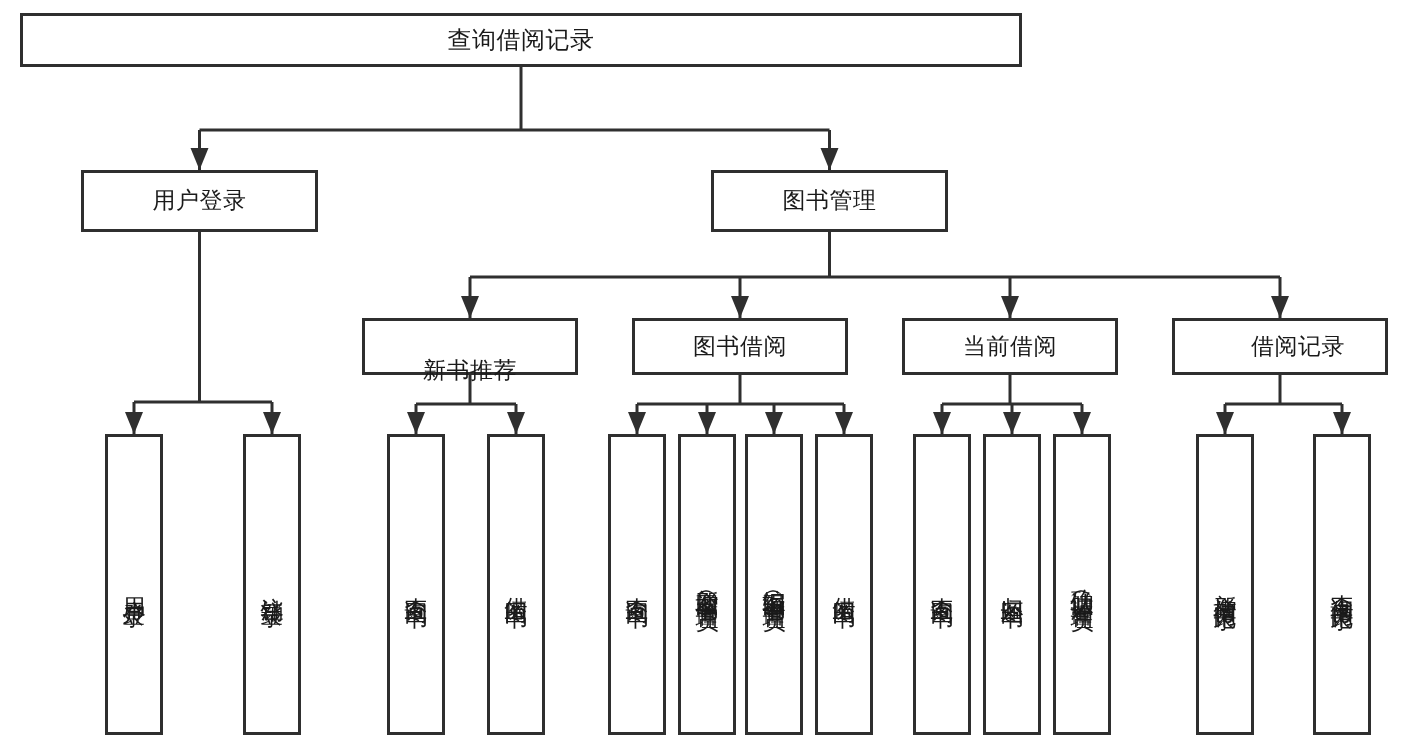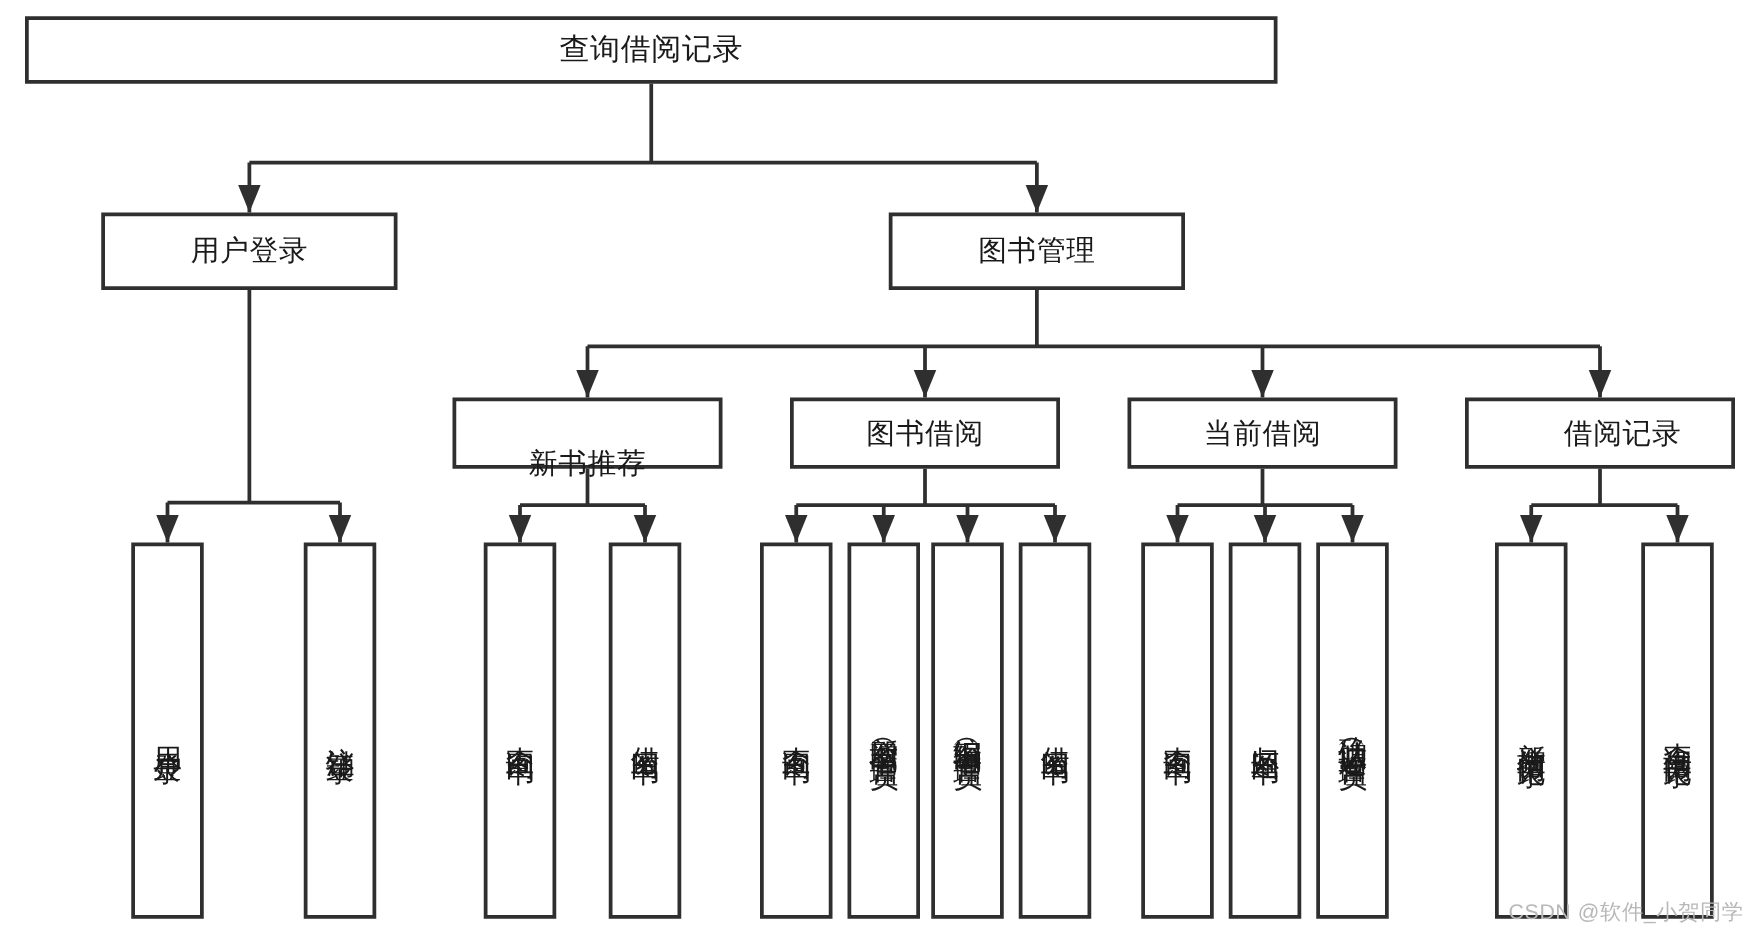--- a/index.html
+++ b/index.html
@@ -175,14 +175,13 @@
       <div class="node-label vertical" style="left: 678px; top: 434px; width: 58px; height: 301px;">新增图书（管理员）</div>
       <div class="node-label vertical" style="left: 745px; top: 434px; width: 58px; height: 301px;">编辑图书（管理员）</div>
       <div class="node-label vertical" style="left: 815px; top: 434px; width: 58px; height: 301px;">借阅图书</div>
       <div class="node-label vertical" style="left: 913px; top: 434px; width: 58px; height: 301px;">查询图书</div>
       <div class="node-label vertical" style="left: 983px; top: 434px; width: 58px; height: 301px;">归还图书</div>
       <div class="node-label vertical" style="left: 1053px; top: 434px; width: 58px; height: 301px;">确认归还（管理员）</div>
       <div class="node-label vertical" style="left: 1196px; top: 434px; width: 58px; height: 301px;">新增借阅记录</div>
       <div class="node-label vertical" style="left: 1313px; top: 434px; width: 58px; height: 301px;">查询借阅记录</div>
     </div>
 
-  <div class="watermark">CSDN @软件_小贺同学</div>
 </div>
 
 </body></html>

